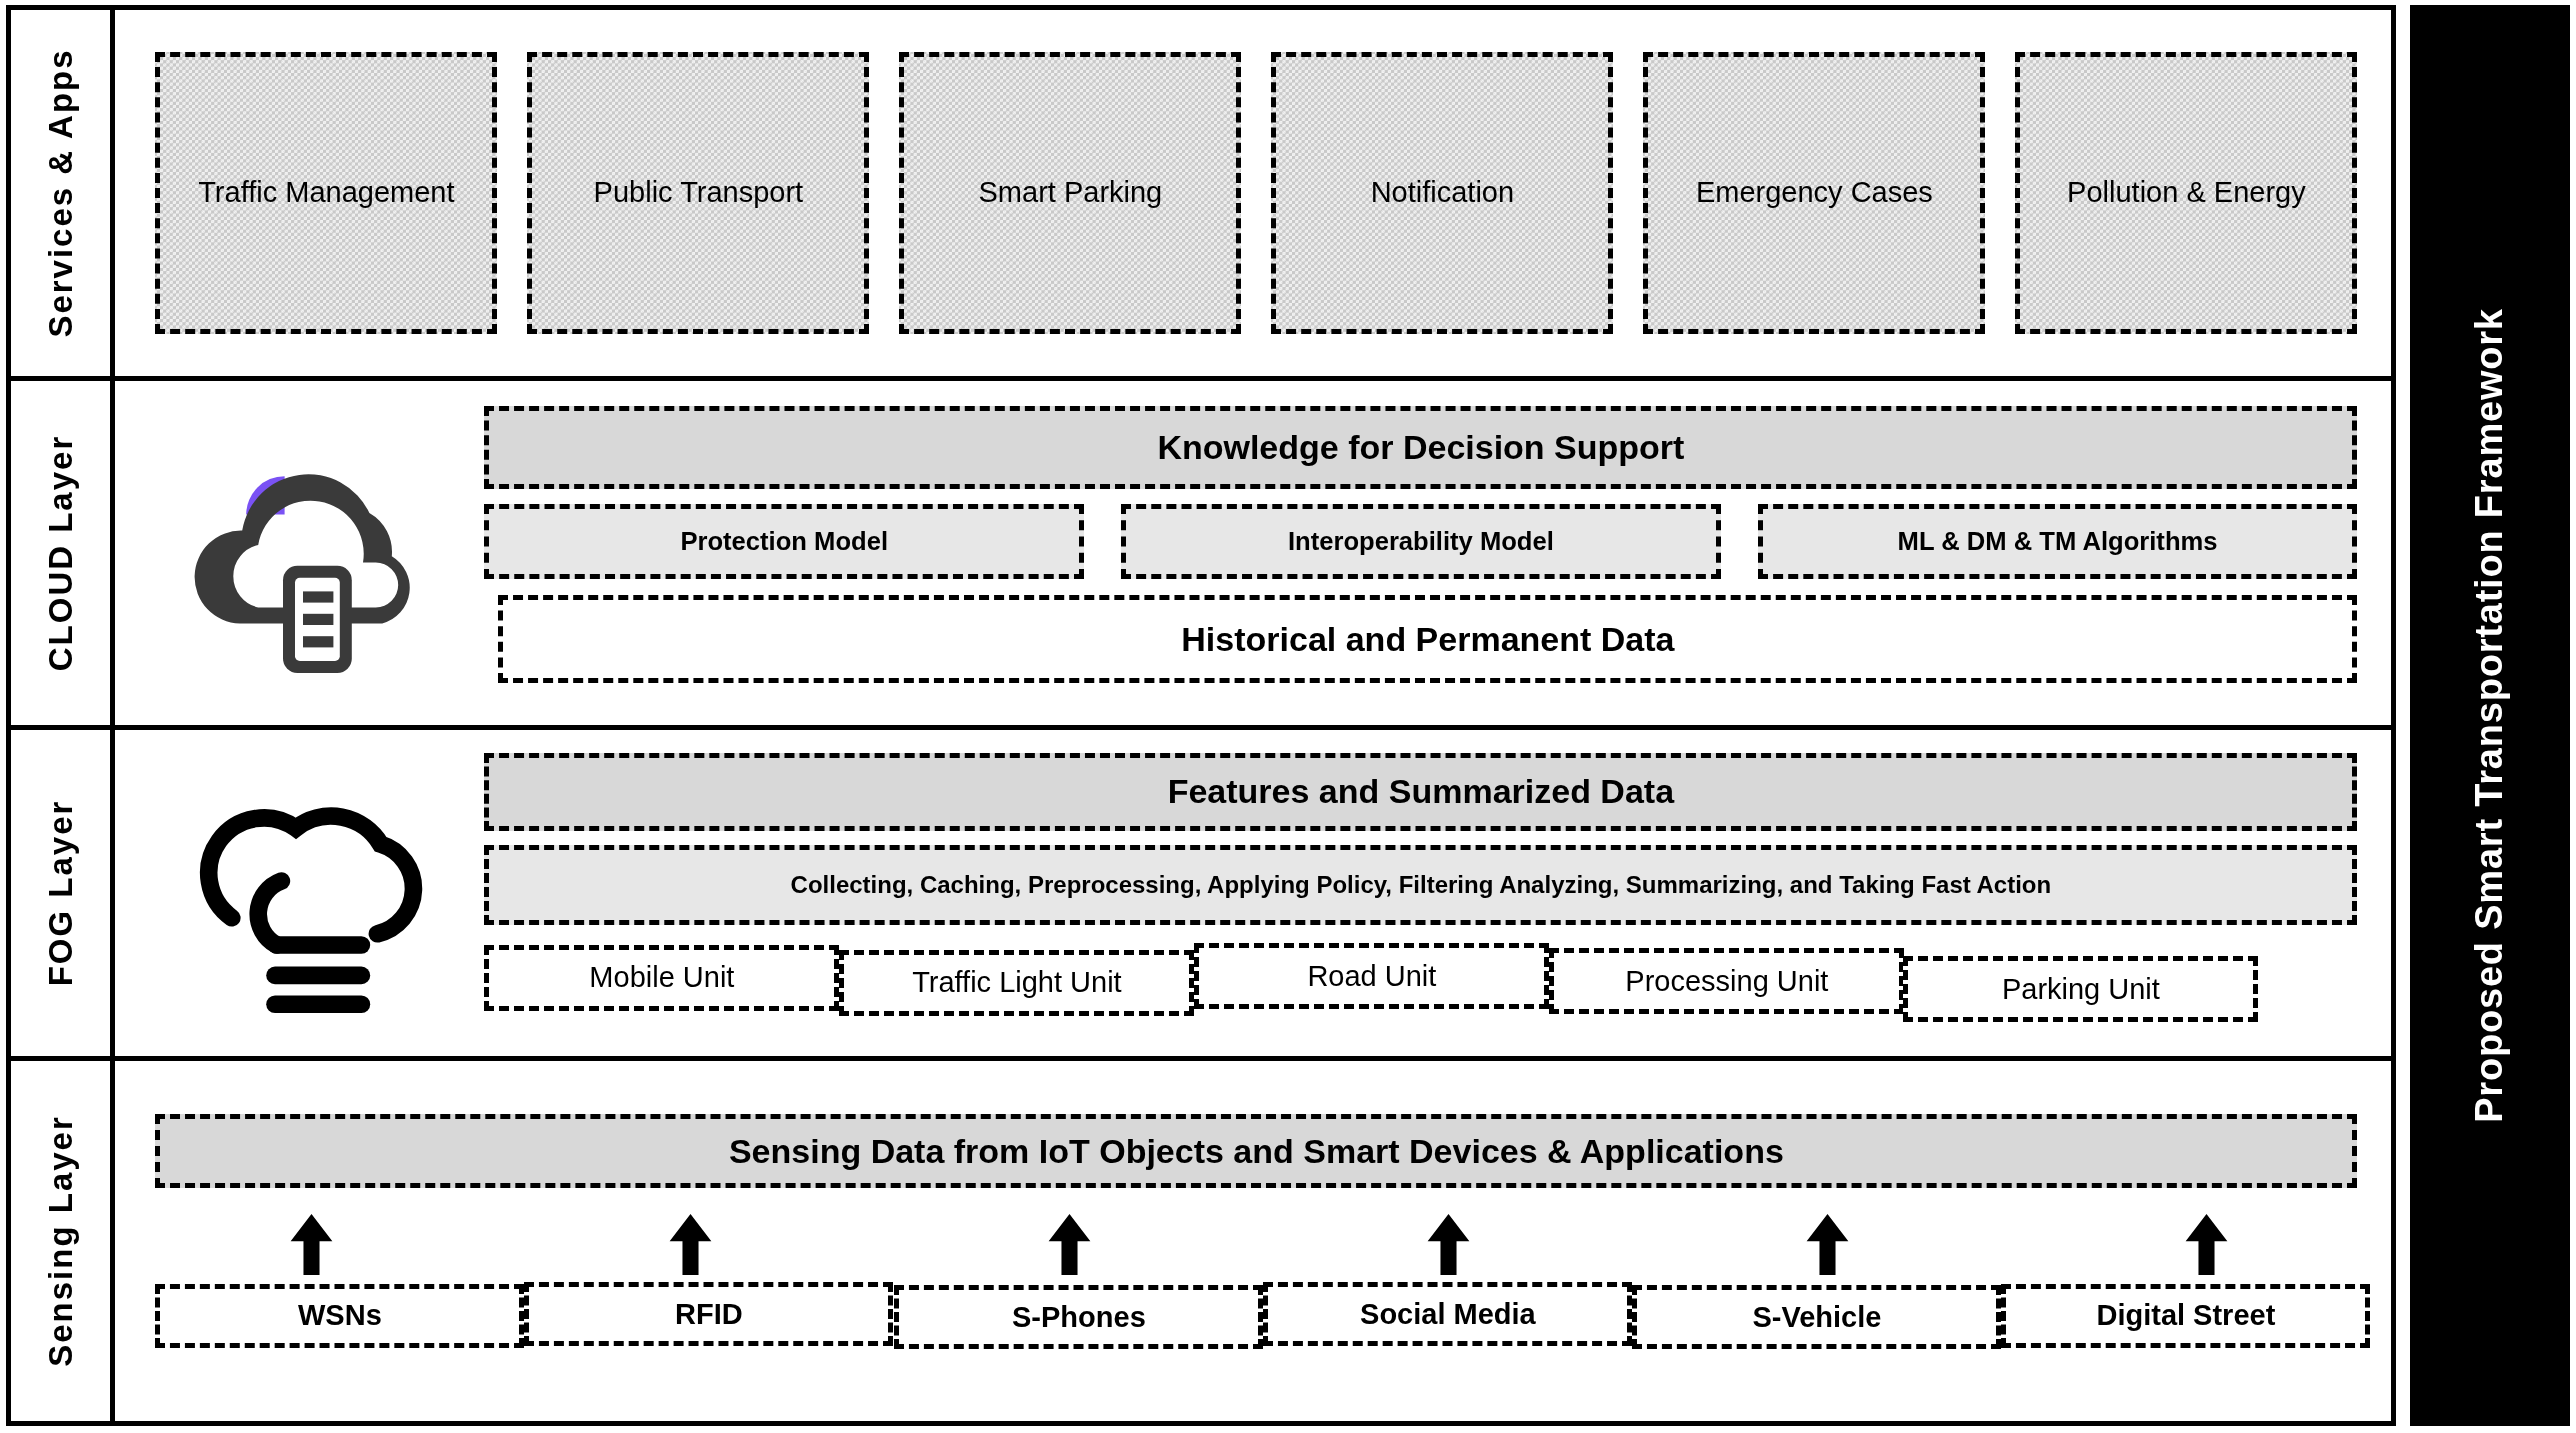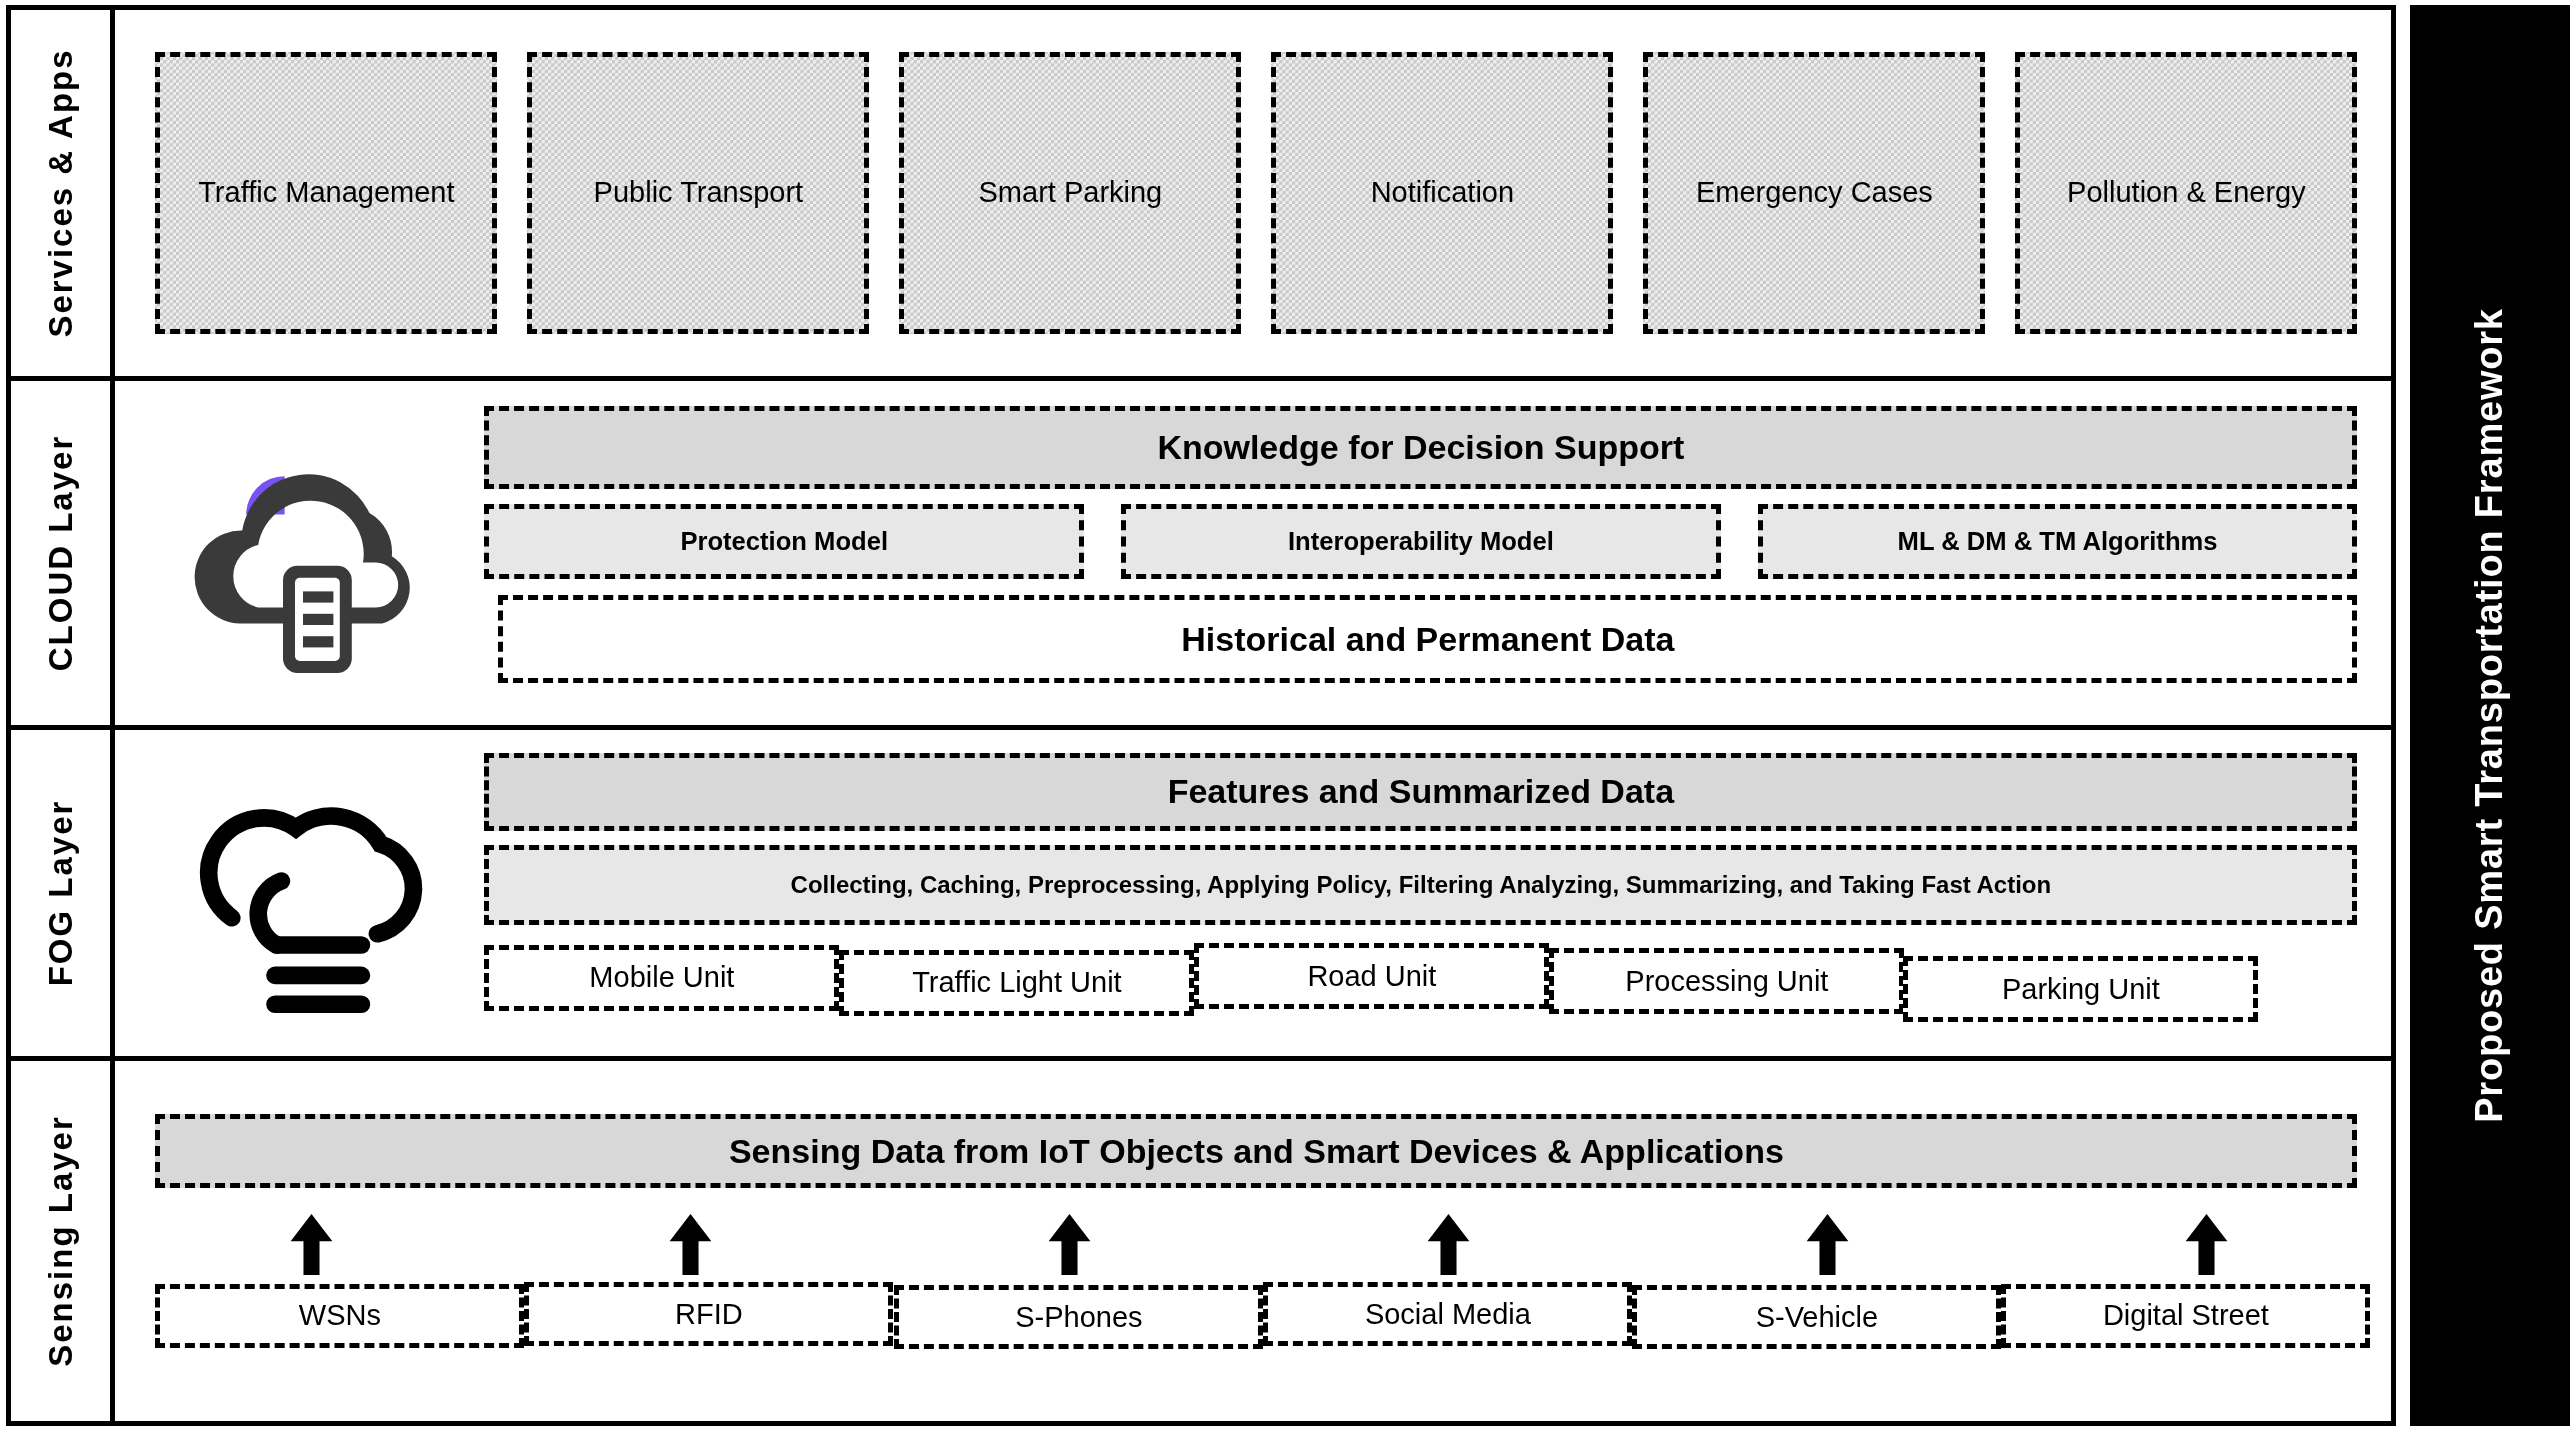--- a/index.html
+++ b/index.html
@@ -189,20 +189,21 @@
     height:61px;
   }
   .arrow svg{display:block;}
   .row-devices{
     position:absolute;left:0;right:0;top:221px;height:69px;
   }
   .row-devices .dbox{
     position:absolute;
     font-size:29px;
     height:64px;
+    font-weight:bold;
   }
 
   
   .title-bar{
     position:absolute;
     right:6.4px; top:4.8px;
     width:160px;
     height:1421px;
     background:#000;
     display:flex;

